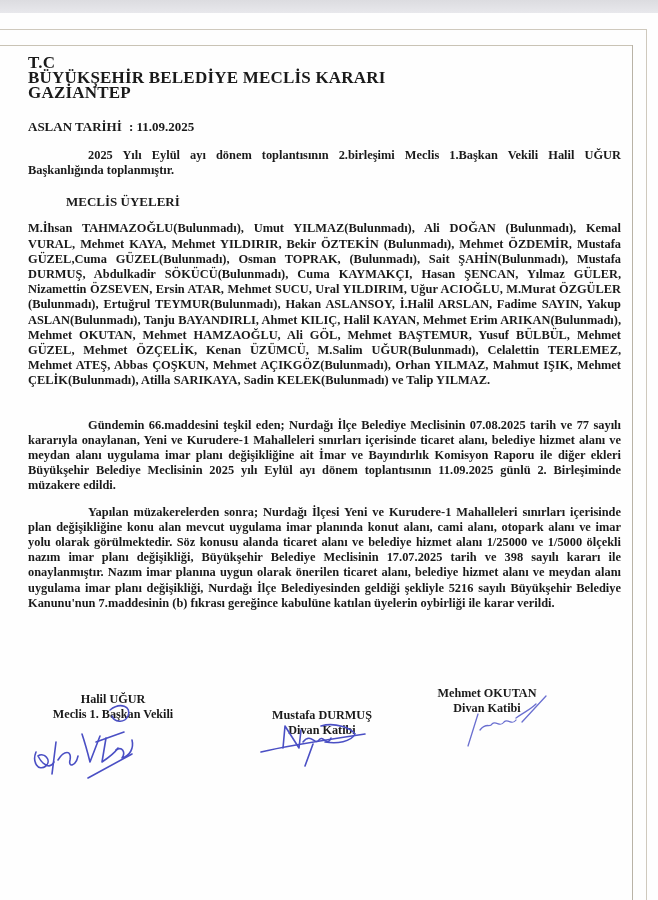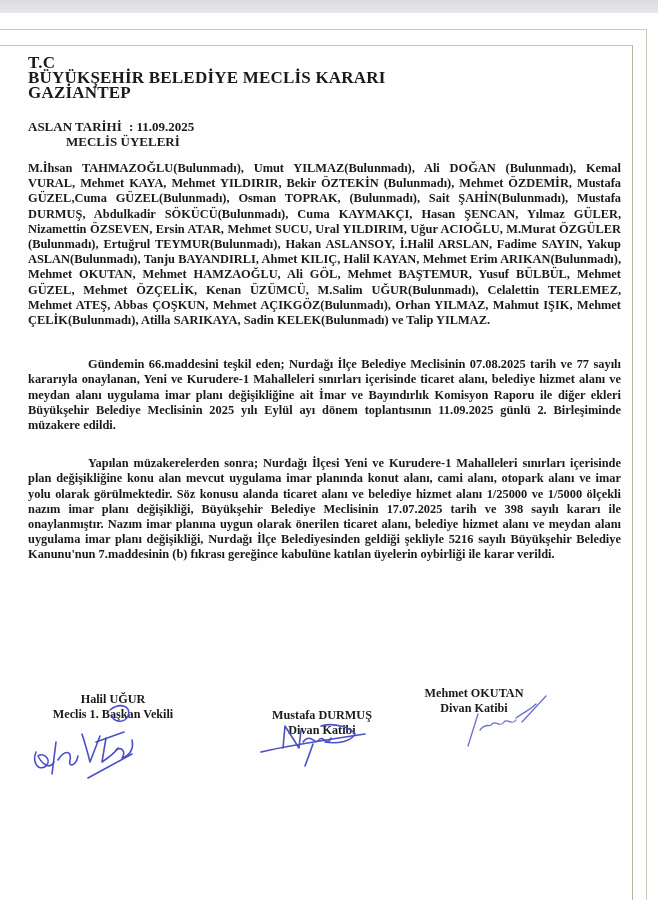--- a/index.html
+++ b/index.html
@@ -17,29 +17,29 @@
 
   .doc { position: absolute; left: 28px; top: 55px; width: 593px; font-weight: bold; }
   .header { text-align: left; font-size: 17px; line-height: 15px; }
   .header div { letter-spacing: 0.2px; }
   .meta { margin-top: 20px; font-size: 13px; line-height: 14px; }
   .meta .row { display: flex; }
   .meta .lbl { width: 101px; }
   .para { font-size: 12.4px; line-height: 15.2px; text-align: justify; margin: 0; }
   .indent { text-indent: 60px; }
   .p1 { margin-top: 14px; }
-  .members-title { margin-left: 38px; font-size: 13px; }
+  .members-title { margin-top: 16px; margin-left: 38px; font-size: 13px; }
   .members { margin-top: 11px; }
   .p2 { margin-top: 29px; }
-  .p3 { margin-top: 23px; }
+  .p3 { margin-top: 11px; }
 
   .sig { position: absolute; text-align: center; font-size: 12.2px; line-height: 14.5px; font-weight: bold; }
   .sig1 { left: 48px; top: 692px; width: 130px; }
   .sig2 { left: 262px; top: 708px; width: 120px; }
-  .sig3 { left: 414px; top: 686px; width: 120px; }
+  .sig3 { left: 427px; top: 686px; width: 120px; }
   .scribble { position: absolute; }
 </style>
 </head>
 <body>
 
 <div class="topbar"></div>
 <div class="hline1"></div>
 <div class="hline2"></div>
 <div class="vline1"></div>
 <div class="vline2"></div>
@@ -51,20 +51,21 @@
     <div>GAZİANTEP</div>
   </div>
 
   <div class="meta">
     <div class="row">
       <span class="lbl">ASLAN TARİHİ</span>
       <span>: 11.09.2025</span>
     </div>
   </div>
 
+  <p class="para indent p1">2025 Yılı Eylül ayı dönem toplantısının 2.birleşimi Meclis 1.Başkan Vekili Halil UĞUR Başkanlığında toplanmıştır.</p>
 
   <div class="members-title">MECLİS ÜYELERİ</div>
   <p class="para members">M.İhsan TAHMAZOĞLU(Bulunmadı), Umut YILMAZ(Bulunmadı), Ali DOĞAN (Bulunmadı), Kemal VURAL, Mehmet KAYA, Mehmet YILDIRIR, Bekir ÖZTEKİN (Bulunmadı), Mehmet ÖZDEMİR, Mustafa GÜZEL,Cuma GÜZEL(Bulunmadı), Osman TOPRAK, (Bulunmadı), Sait ŞAHİN(Bulunmadı), Mustafa DURMUŞ, Abdulkadir SÖKÜCÜ(Bulunmadı), Cuma KAYMAKÇI, Hasan ŞENCAN, Yılmaz GÜLER, Nizamettin ÖZSEVEN, Ersin ATAR, Mehmet SUCU, Ural YILDIRIM, Uğur ACIOĞLU, M.Murat ÖZGÜLER (Bulunmadı), Ertuğrul TEYMUR(Bulunmadı), Hakan ASLANSOY, İ.Halil ARSLAN, Fadime SAYIN, Yakup ASLAN(Bulunmadı), Tanju BAYANDIRLI, Ahmet KILIÇ, Halil KAYAN, Mehmet Erim ARIKAN(Bulunmadı), Mehmet OKUTAN, Mehmet HAMZAOĞLU, Ali GÖL, Mehmet BAŞTEMUR, Yusuf BÜLBÜL, Mehmet GÜZEL, Mehmet ÖZÇELİK, Kenan ÜZÜMCÜ, M.Salim UĞUR(Bulunmadı), Celalettin TERLEMEZ, Mehmet ATEŞ, Abbas ÇOŞKUN, Mehmet AÇIKGÖZ(Bulunmadı), Orhan YILMAZ, Mahmut IŞIK, Mehmet ÇELİK(Bulunmadı), Atilla SARIKAYA, Sadin KELEK(Bulunmadı)  ve Talip YILMAZ.</p>
 
   <p class="para indent p2">Gündemin 66.maddesini teşkil eden; Nurdağı İlçe Belediye Meclisinin 07.08.2025 tarih ve 77 sayılı kararıyla onaylanan, Yeni ve Kurudere-1 Mahalleleri sınırları içerisinde ticaret alanı, belediye hizmet alanı ve meydan alanı uygulama imar planı değişikliğine ait İmar ve Bayındırlık Komisyon Raporu ile diğer ekleri Büyükşehir Belediye Meclisinin 2025 yılı Eylül ayı dönem toplantısının 11.09.2025 günlü 2. Birleşiminde müzakere edildi.</p>
   <p class="para indent p3">Yapılan müzakerelerden sonra; Nurdağı İlçesi Yeni ve Kurudere-1 Mahalleleri sınırları içerisinde plan değişikliğine konu alan mevcut uygulama imar planında konut alanı, cami alanı, otopark alanı ve imar yolu olarak görülmektedir. Söz konusu alanda ticaret alanı ve belediye hizmet alanı 1/25000 ve 1/5000 ölçekli nazım imar planı değişikliği, Büyükşehir Belediye Meclisinin 17.07.2025 tarih ve 398 sayılı kararı ile onaylanmıştır. Nazım imar planına uygun olarak önerilen ticaret alanı, belediye hizmet alanı ve meydan alanı uygulama imar planı değişikliği, Nurdağı İlçe Belediyesinden geldiği şekliyle 5216 sayılı Büyükşehir Belediye Kanunu'nun 7.maddesinin (b) fıkrası gereğince kabulüne katılan üyelerin oybirliği  ile karar verildi.</p>
 </div>
 
 <div class="sig sig1">
   <div>Halil UĞUR</div>

